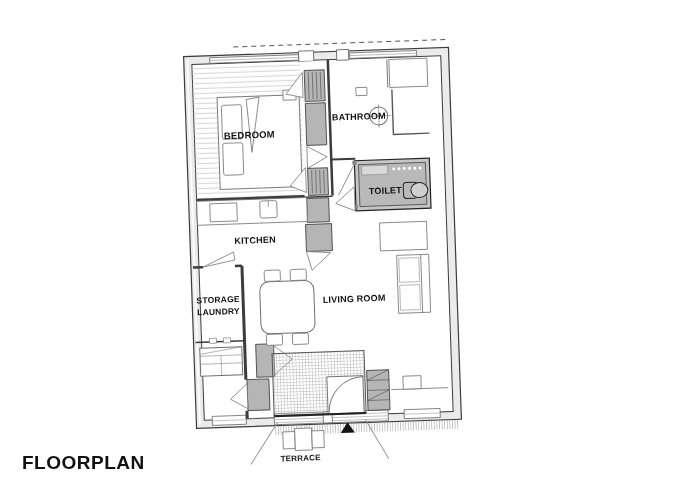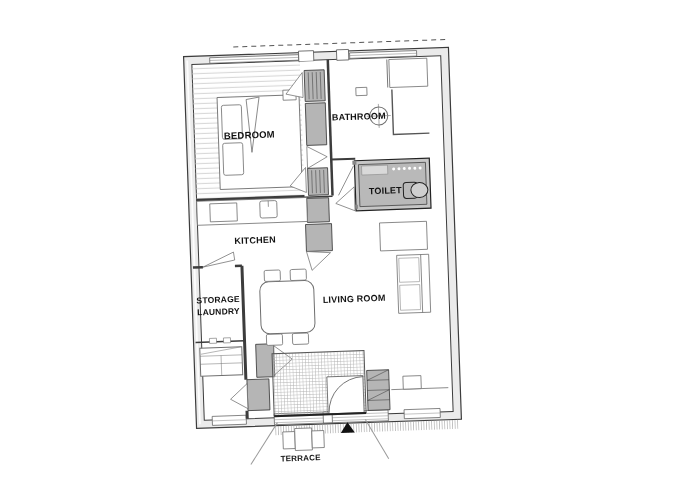--- a/index.html
+++ b/index.html
@@ -205,14 +205,15 @@
         <rect x="305" y="430.5" width="12" height="17" class="furn" stroke-width=".8"></rect>
       </g>
       <text class="lbl" x="293" y="460" font-size="8" text-anchor="middle">TERRACE</text>
       <path d="M271 421 L243 462" stroke="#999" stroke-width="1"></path>
       <path d="M359 421 L381 461" stroke="#999" stroke-width="1"></path>
     </g>
 
   </g>
 </svg>
 
+<div class="title">FLOORPLAN</div>
 
 </div>
 
 </body></html>

